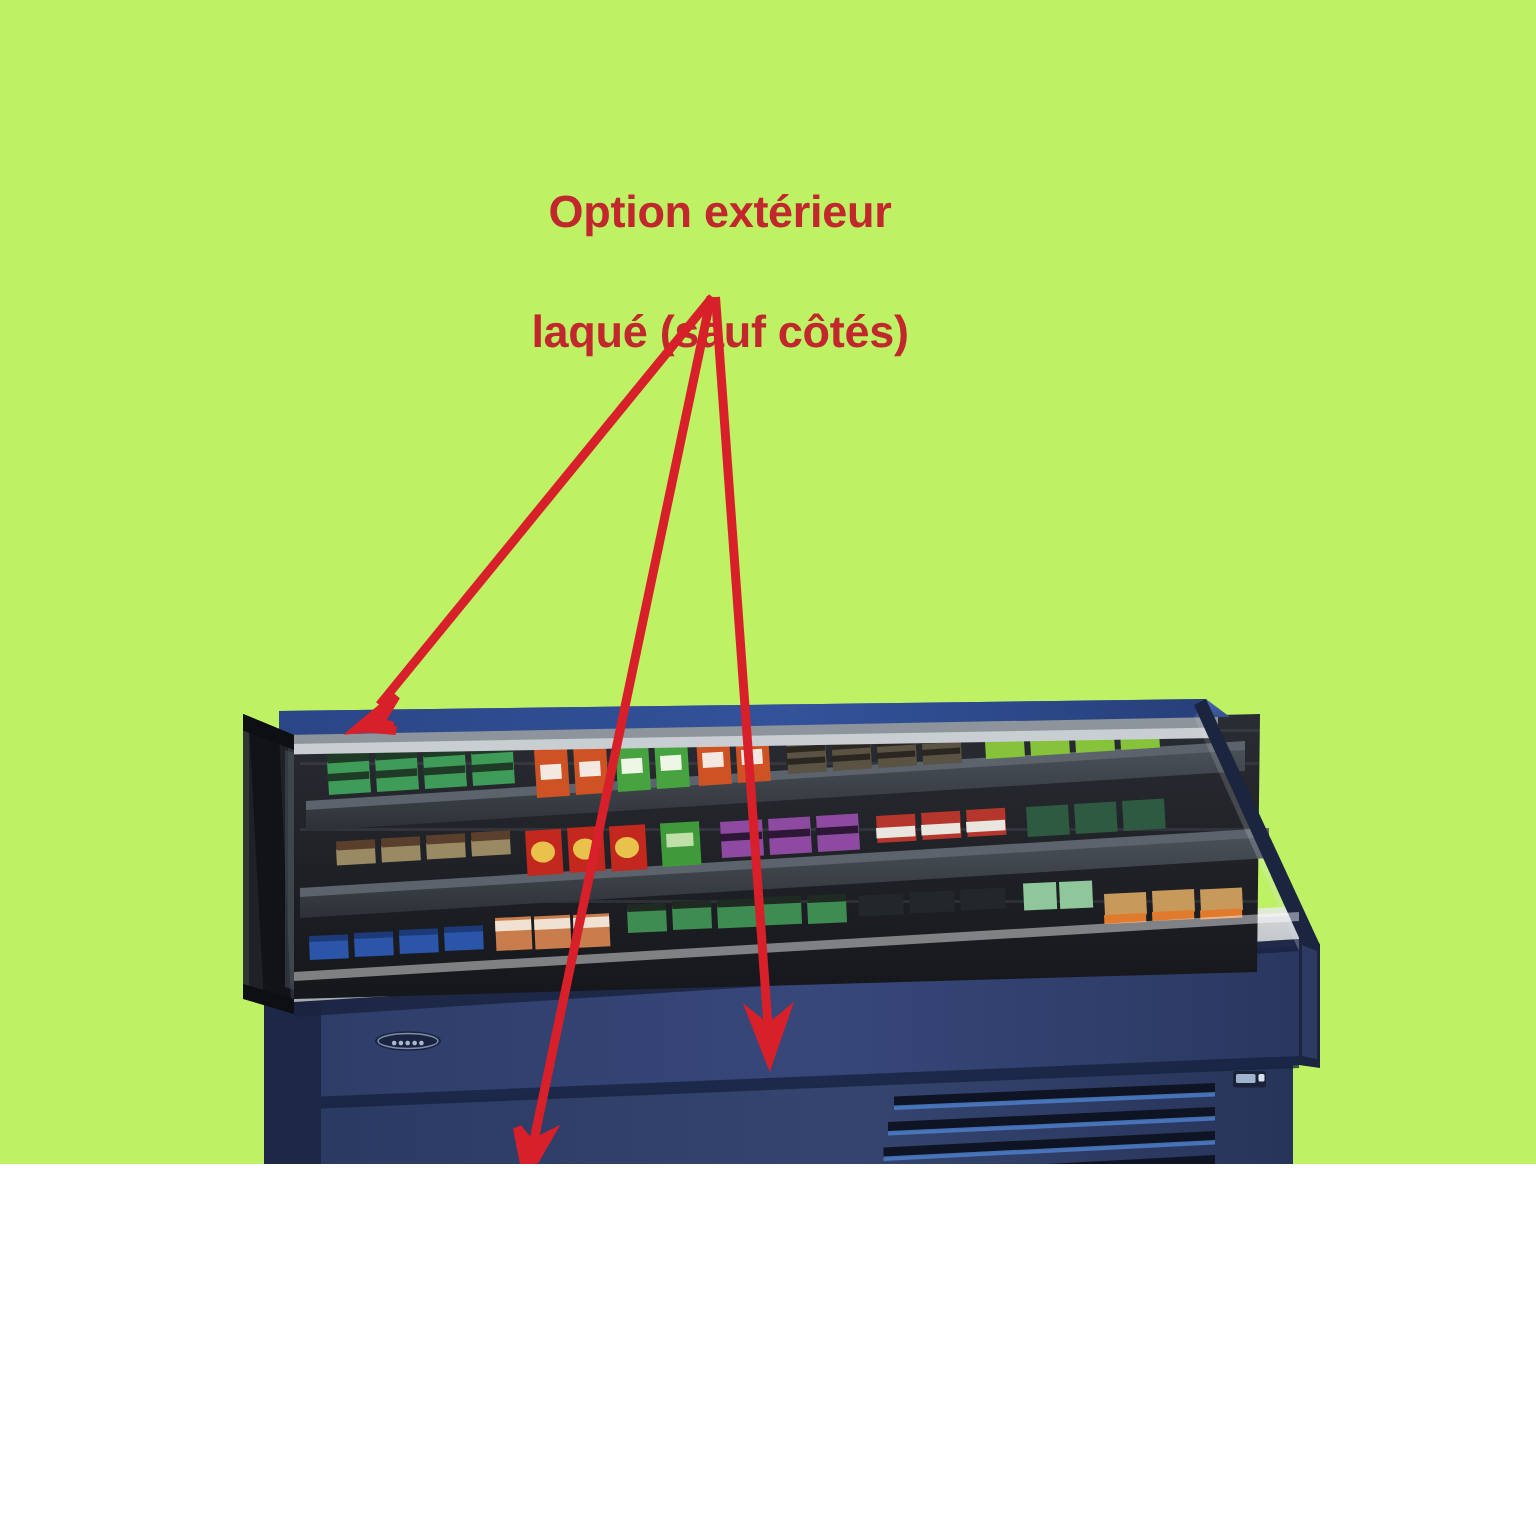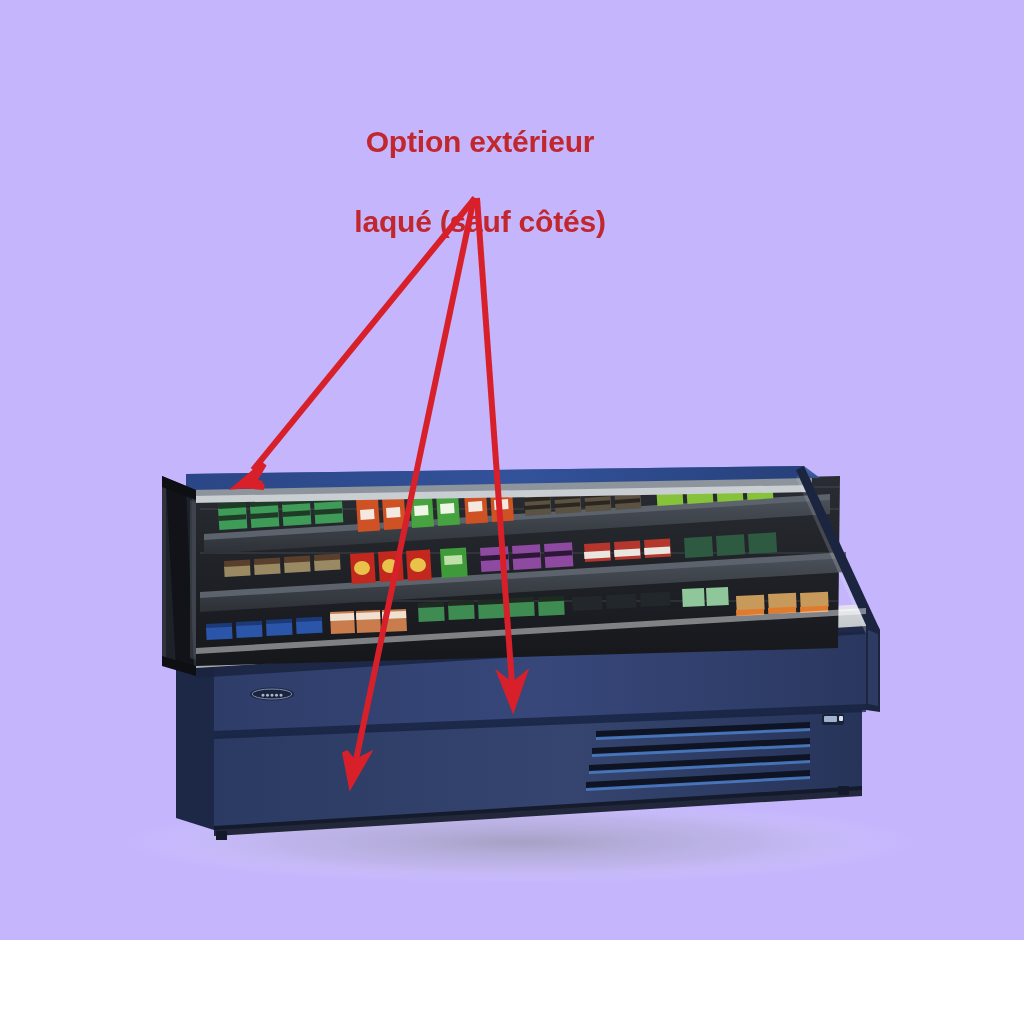--- a/index.html
+++ b/index.html
@@ -7,22 +7,22 @@
     margin: 0;
     padding: 0;
     background: #ffffff;
   }
   body {
     font-family: "Liberation Sans", sans-serif;
   }
   #stage {
     position: relative;
     width: 1024px;
-    height: 940px;
-    background: #c4b5fd;
+    height: 776px;
+    background: #bef264;
     overflow: hidden;
   }
 
   
   #caption {
     position: absolute;
     left: 255px;
     top: 82px;
     width: 450px;
     text-align: center;

